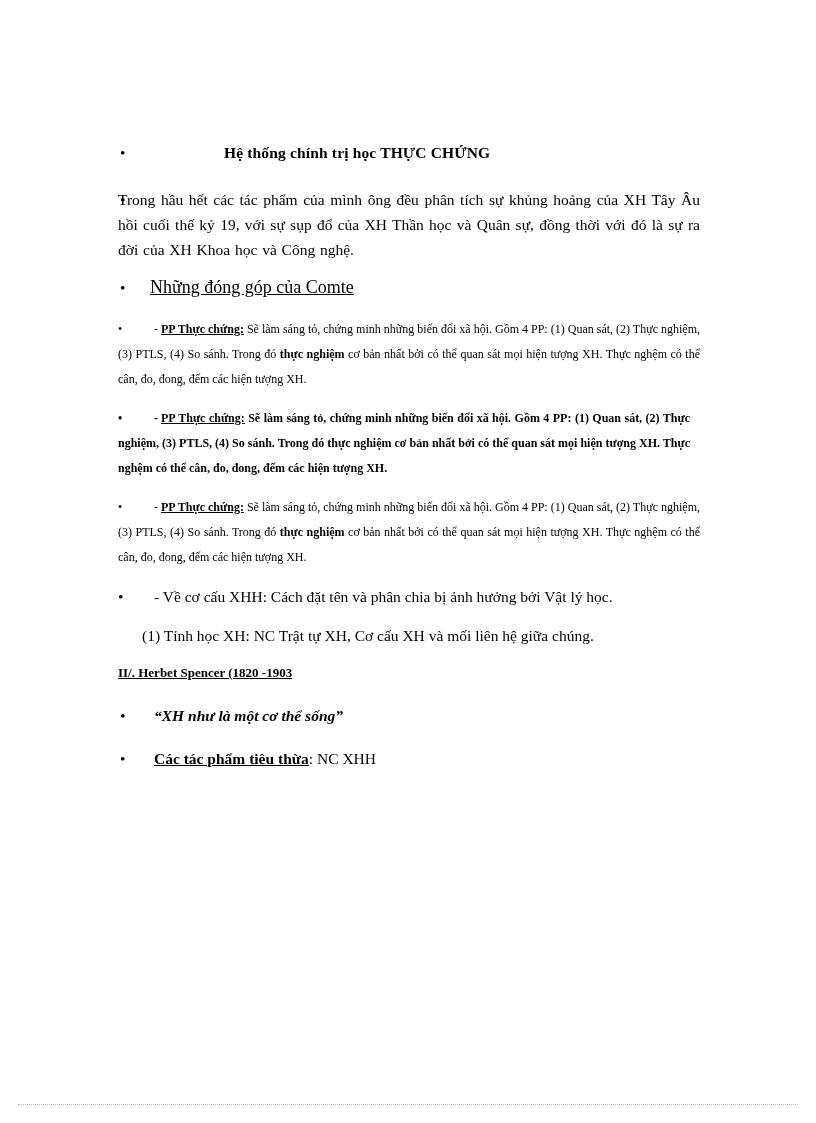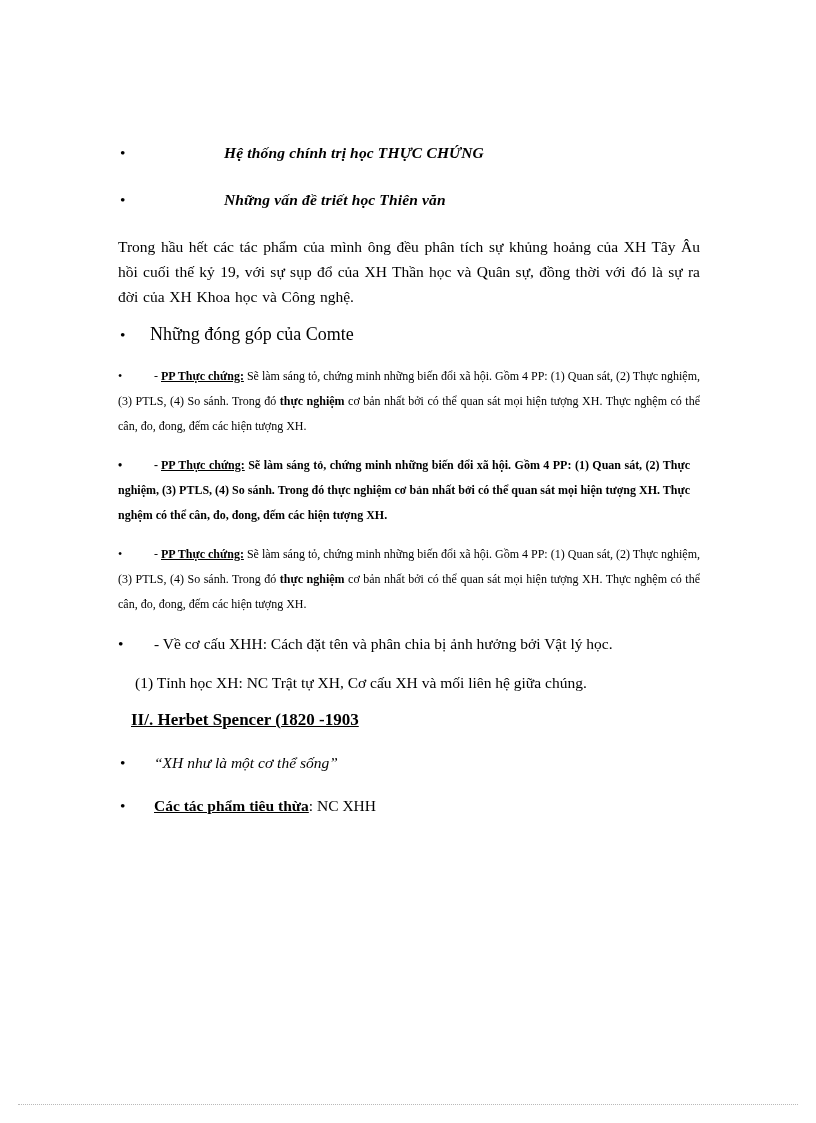--- a/index.html
+++ b/index.html
@@ -46,39 +46,39 @@
     position: relative;
     padding-left: 106px;
   }
   .title-bullet .bdot {
     position: absolute;
     left: 2px;
     top: 0;
   }
   .title-bullet .ttext {
     font-weight: bold;
-    font-style: italic;
     letter-spacing: 0.01em;
   }
 
   
   .head-bullet {
     font-size: 18px;
     line-height: 27px;
     margin: 0 0 16px 0;
     position: relative;
     padding-left: 32px;
   }
   .head-bullet .bdot {
     position: absolute;
     left: 2px;
     top: 0;
     font-size: 15.5px;
   }
   .head-bullet .htext {
+    text-decoration: underline;
   }
 
   
   .pp-item {
     font-size: 12px;
     line-height: 25px;
     text-align: justify;
     margin: 0 0 14px 0;
     position: relative;
     padding-left: 0;
@@ -100,48 +100,48 @@
   }
   .b {
     font-weight: bold;
   }
 
   
   .numline {
     font-size: 15.5px;
     line-height: 25px;
     text-align: justify;
-    margin: 0 0 12px 9px;
+    margin: 0 0 12px 16px;
     text-indent: 8px;
   }
 
   
   .roman-head {
-    font-size: 17px;
+    font-size: 13px;
     line-height: 25px;
     font-weight: bold;
     text-decoration: underline;
-    margin: 0 0 18px 13px;
+    margin: 0 0 18px 0;
   }
 
   
   .quote-bullet {
     font-size: 15.5px;
     line-height: 25px;
     margin: 0 0 18px 0;
     position: relative;
     padding-left: 36px;
   }
   .quote-bullet .bdot {
     position: absolute;
     left: 2px;
     top: 0;
   }
   .quote-bullet .qtext {
-    font-weight: normal;
+    font-weight: bold;
     font-style: italic;
   }
 
   
   .body-bullet {
     font-size: 15.5px;
     line-height: 25px;
     text-align: justify;
     margin: 0 0 14px 0;
   }
@@ -179,21 +179,20 @@
 <div class="page">
   <div class="content">
 
     <div class="title-bullet">
       <span class="bdot">•</span>
       <span class="ttext">Hệ thống chính trị học THỰC CHỨNG</span>
     </div>
 
     <div class="title-bullet">
       <span class="bdot">•</span>
-      <span class="ttext">Những vấn đề triết học Thiên văn</span>
     </div>
 
     <p class="para">Trong hầu hết các tác phẩm của mình  ông đều phân tích sự khủng hoảng của XH Tây Âu hồi cuối thế kỷ 19, với sự sụp đổ của XH Thần học và Quân sự, đồng thời với đó là sự ra đời của XH Khoa học và Công nghệ.</p>
 
     <div class="head-bullet">
       <span class="bdot">•</span>
       <span class="htext">Những đóng góp của Comte</span>
     </div>
 
     <p class="pp-item">

